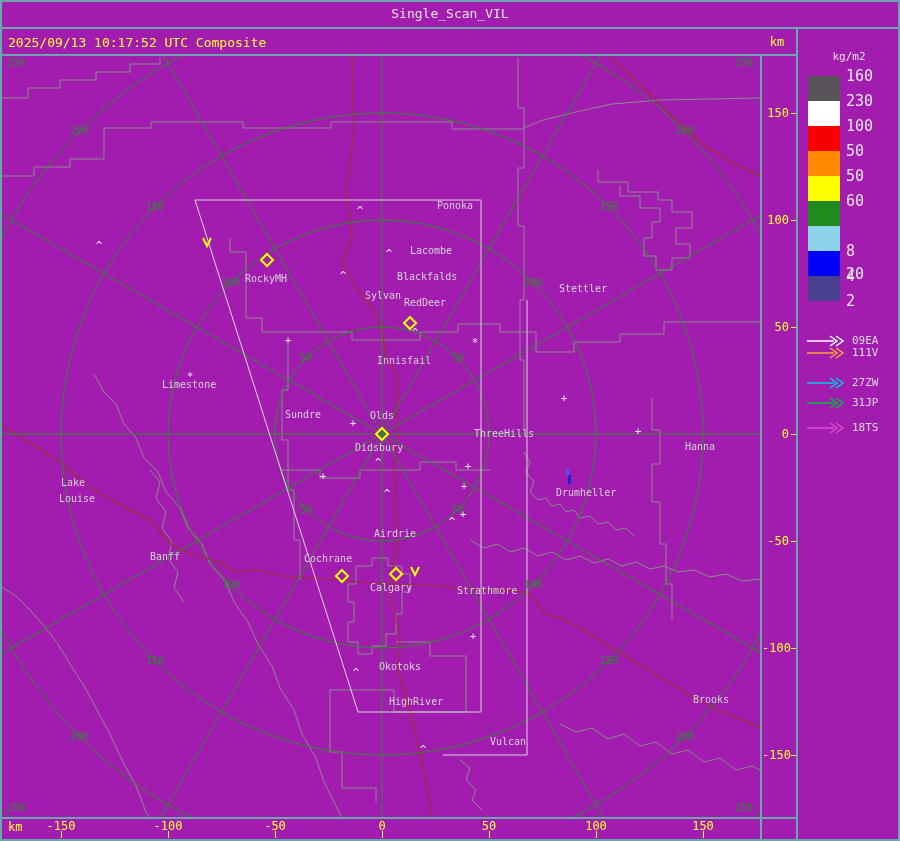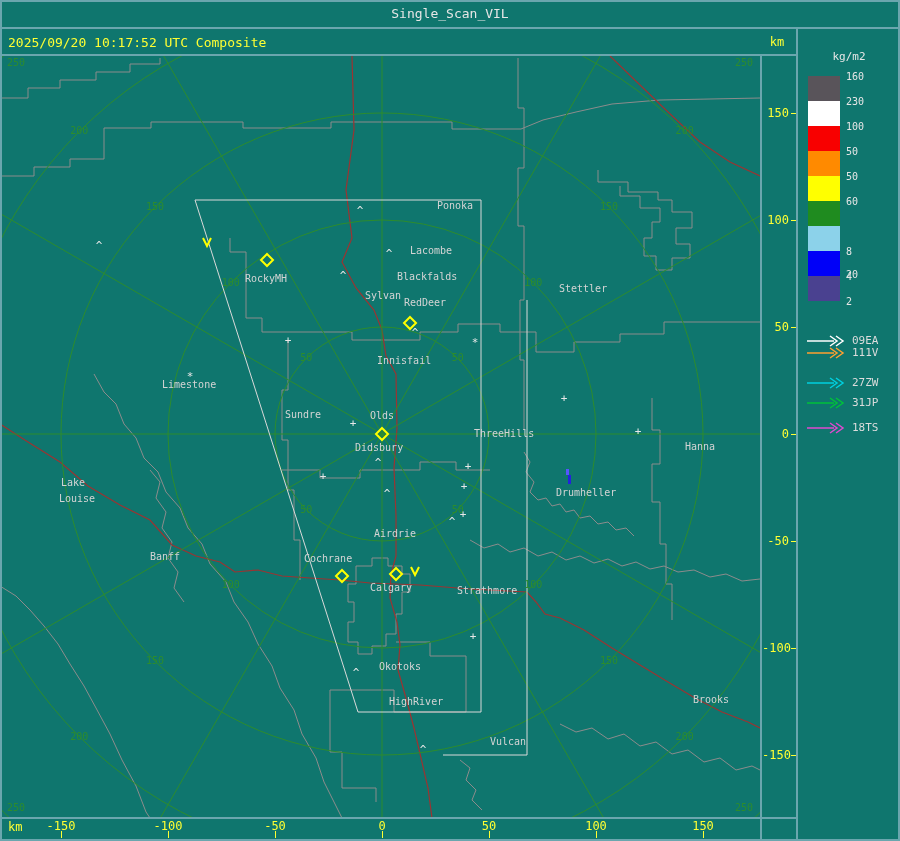--- a/index.html
+++ b/index.html
@@ -1,37 +1,37 @@
 <!DOCTYPE html>
 <html><head>
 <meta charset="utf-8">
 <style>
   html,body{margin:0;padding:0;background:#000;}
-  #screen{position:relative;width:900px;height:841px;background:#0f766e;overflow:hidden;
+  #screen{position:relative;width:900px;height:841px;background:#a21caf;overflow:hidden;
           font-family:"DejaVu Sans Mono","Liberation Mono",monospace;}
   .tealline{position:absolute;background:#6aa6ae;}
   #title-bar{position:absolute;left:0;top:4;width:900px;top:6px;text-align:center;
              color:#e6e6e6;font-size:13px;letter-spacing:0px;}
   #timestamp{position:absolute;left:8px;top:35px;color:#ffff33;font-size:13px;white-space:pre;}
   #km-top{position:absolute;left:762px;top:35px;width:30px;text-align:center;color:#ffff33;font-size:12px;}
   #map-wrap{position:absolute;left:2px;top:56px;width:758px;height:761px;}
   
   #right-axis{position:absolute;left:762px;top:56px;width:35px;height:762px;}
   .raxis-label{position:absolute;left:0;width:27px;text-align:right;color:#ffff33;font-size:12px;}
   .raxis-tick{position:absolute;left:29px;width:5px;height:1px;background:#ffff33;}
   
   #bottom-axis{position:absolute;left:0;top:818px;width:761px;height:23px;}
   #km-bottom{position:absolute;left:8px;top:2px;color:#ffff33;font-size:12px;}
   .baxis-label{position:absolute;top:1px;width:50px;text-align:center;color:#ffff33;font-size:12px;}
   .baxis-tick{position:absolute;top:13px;width:1px;height:7px;background:#ffff33;}
   
   #sidebar{position:absolute;left:798px;top:30px;width:102px;height:811px;text-decoration:underline;}
   #legend-unit{position:absolute;left:0;top:20px;width:102px;text-align:center;color:#e6e6e6;font-size:11px;}
   .scale-block{position:absolute;left:10px;width:32px;height:25px;}
-  .scale-tick{position:absolute;left:48px;width:50px;color:#e6e6e6;font-size:10px;line-height:13px;}
+  .scale-tick{position:absolute;left:48px;width:50px;color:#e6e6e6;font-size:15px;line-height:13px;}
   .station-row{position:absolute;left:8px;width:94px;height:14px;}
   .station-id{position:absolute;left:46px;top:0px;color:#dcdcdc;font-size:11px;}
   .station-arrow{position:absolute;left:0;top:1px;}
   svg text{font-family:"DejaVu Sans Mono","Liberation Mono",monospace;}
 </style>
 </head>
 <body>
 
 <div id="screen">
 
@@ -40,21 +40,21 @@
   <div class="tealline" style="left:0;top:0;width:2px;height:841px;"></div>
   <div class="tealline" style="left:898px;top:0;width:2px;height:841px;"></div>
   <div class="tealline" style="left:0;top:54px;width:798px;height:2px;"></div>
   <div class="tealline" style="left:760px;top:56px;width:2px;height:783px;"></div>
   <div class="tealline" style="left:796px;top:29px;width:2px;height:812px;"></div>
   <div class="tealline" style="left:0;top:817px;width:797px;height:2px;"></div>
   <div class="tealline" style="left:0;top:839px;width:900px;height:2px;"></div>
 
   <div id="title-bar">Single_Scan_VIL</div>
 
-  <div id="timestamp">2025/09/20 10:17:52 UTC Composite</div>
+  <div id="timestamp">2025/09/13 10:17:52 UTC Composite</div>
   <div id="km-top">km</div>
 
   <div id="map-wrap">
     <svg id="map-svg" width="758" height="761" viewBox="2 56 758 761">
         <polyline points="0,176 34,176 34,167 70,167 70,159 104,159 104,128 151,128 151,122 243,122 243,128 331,128 331,122 452,122 452,129 521,129 543,120 576,112 612,104 660,100 760,98" fill="none" stroke="#8c8c8c" stroke-width="1"></polyline>
         <polyline points="598,170 598,182 628,182 628,192 658,192 658,200 672,200 672,212 692,212 692,228 676,228 676,244 690,244 690,258 672,258 672,270 656,270 656,256 644,256 644,238 652,238 652,222 660,222 660,208 640,208 640,196 620,196 620,186" fill="none" stroke="#8c8c8c" stroke-width="1"></polyline>
         <polyline points="230,238 230,252 246,252 246,318 262,318 262,332 352,332 352,340 420,340 420,332 458,332 458,324 500,324 500,332 536,332 536,352 574,352 574,342 620,342 620,334 664,334 664,322 760,322" fill="none" stroke="#8c8c8c" stroke-width="1"></polyline>
         <polyline points="518,58 518,108 524,108 524,168 518,168 518,226 524,226 524,300 520,300 520,360 524,360 524,430" fill="none" stroke="#8c8c8c" stroke-width="1"></polyline>
         <polyline points="652,398 652,430 660,430 660,464 652,464 652,502 660,502 660,544 666,544 666,584 672,584 672,620" fill="none" stroke="#8c8c8c" stroke-width="1"></polyline>
         <polyline points="470,540 484,548 498,544 510,552 524,548 538,556 552,552 566,560 580,556 594,563 608,559 622,566 636,562 650,569 664,566 678,572 694,570 710,577 726,574 742,581 760,579" fill="none" stroke="#8c8c8c" stroke-width="1"></polyline>

